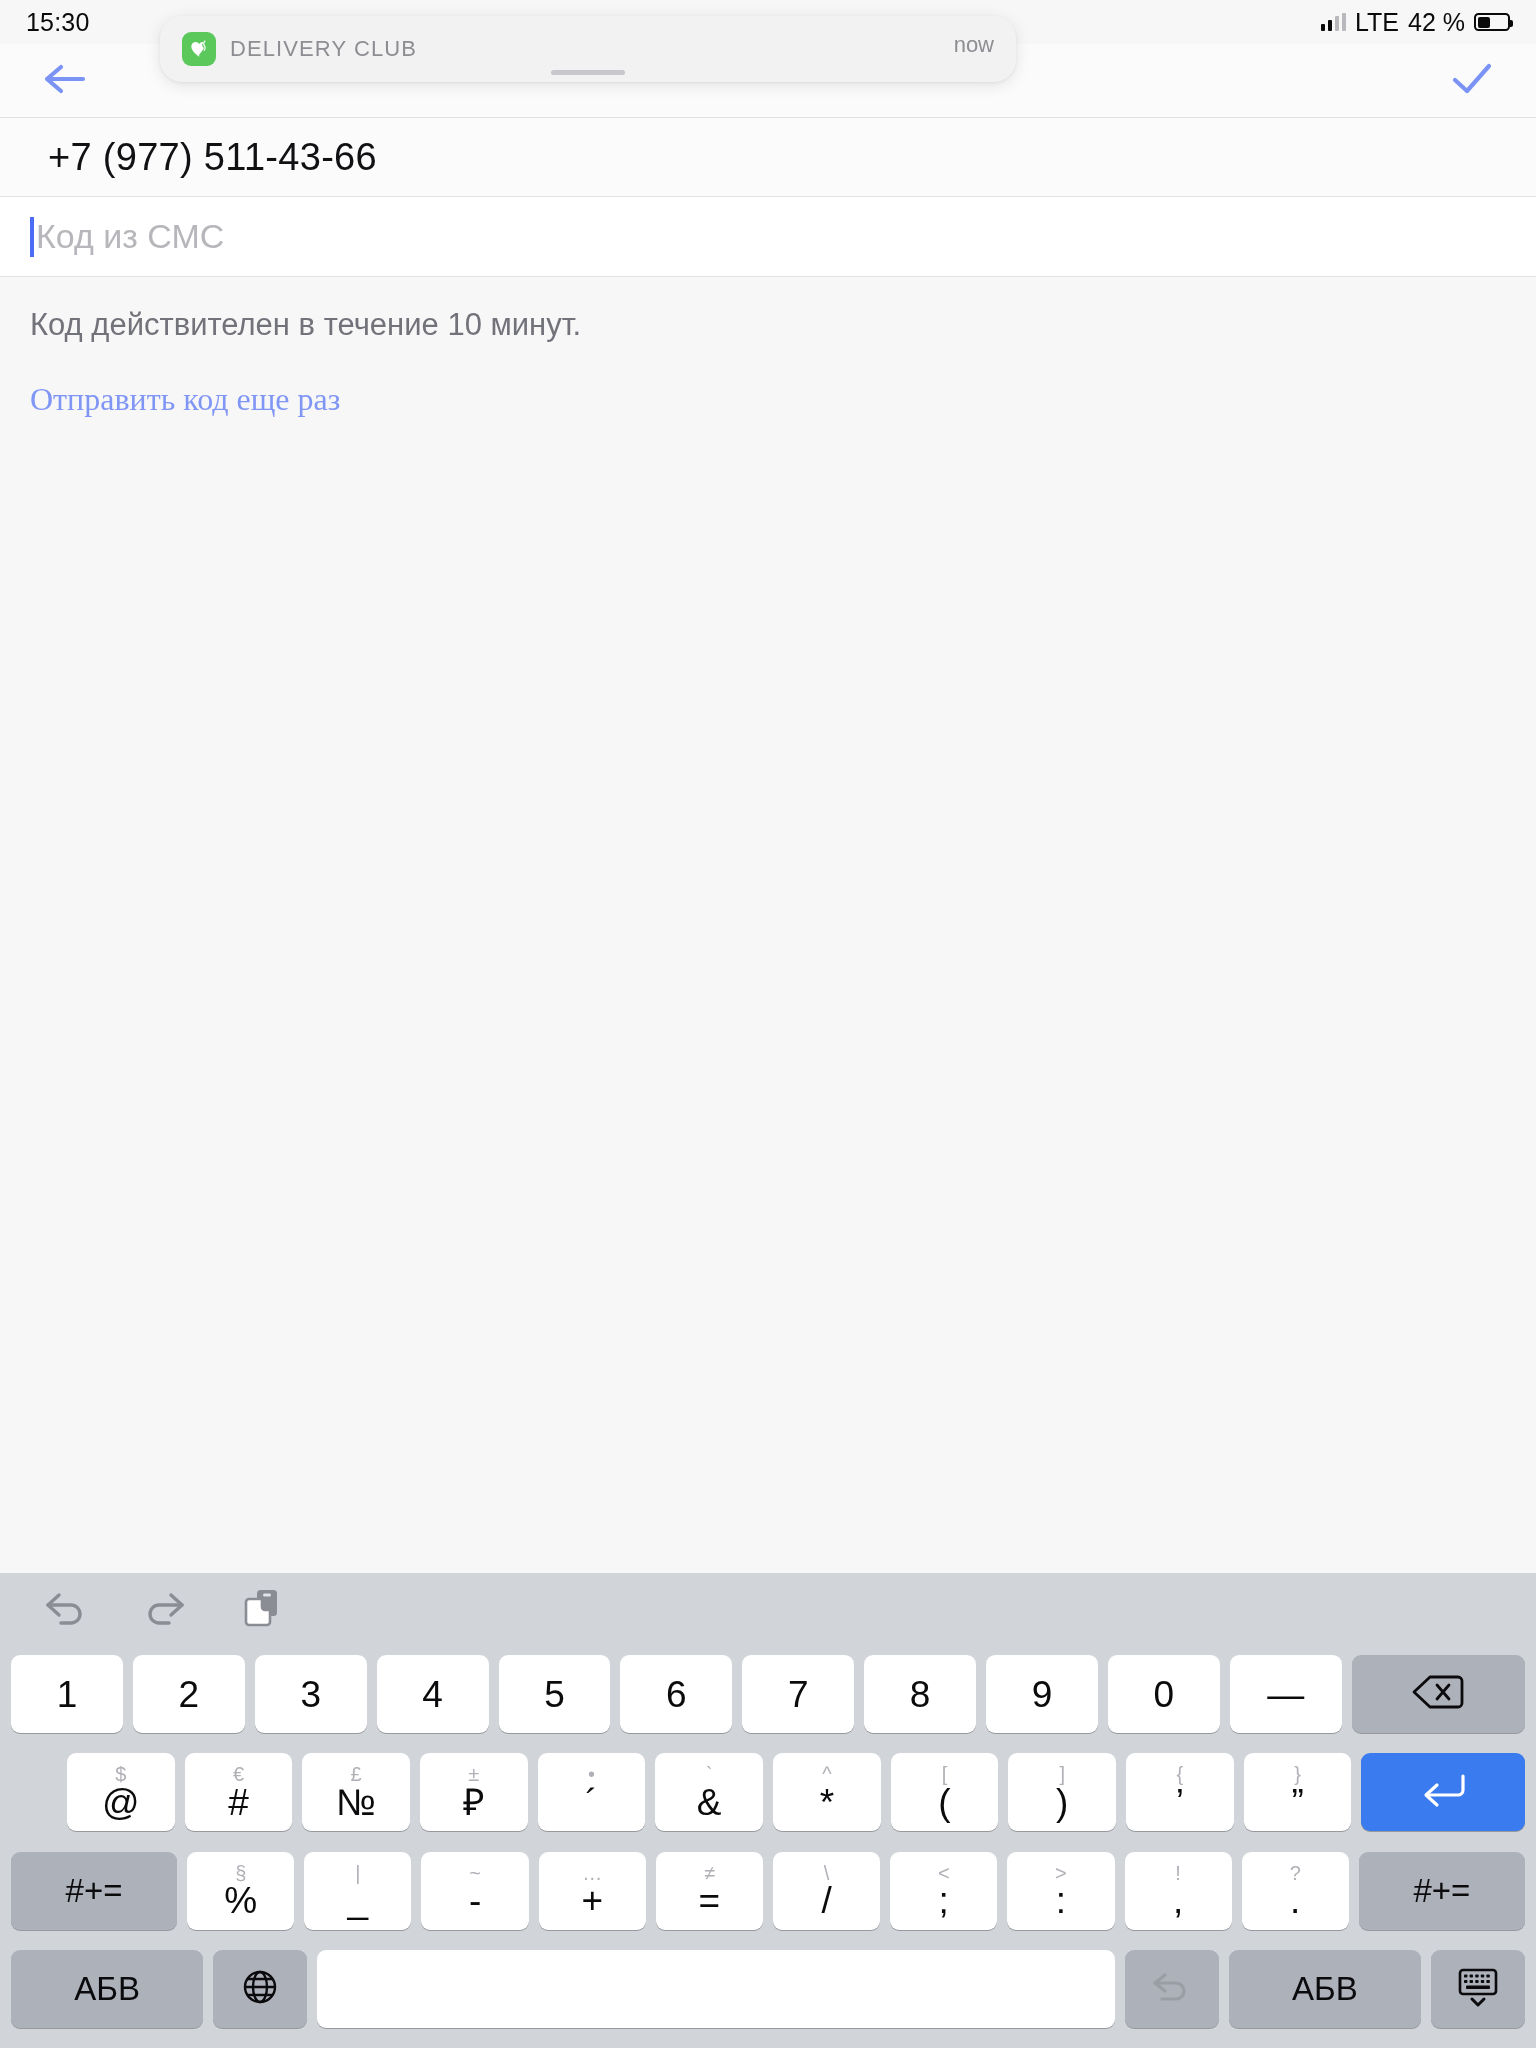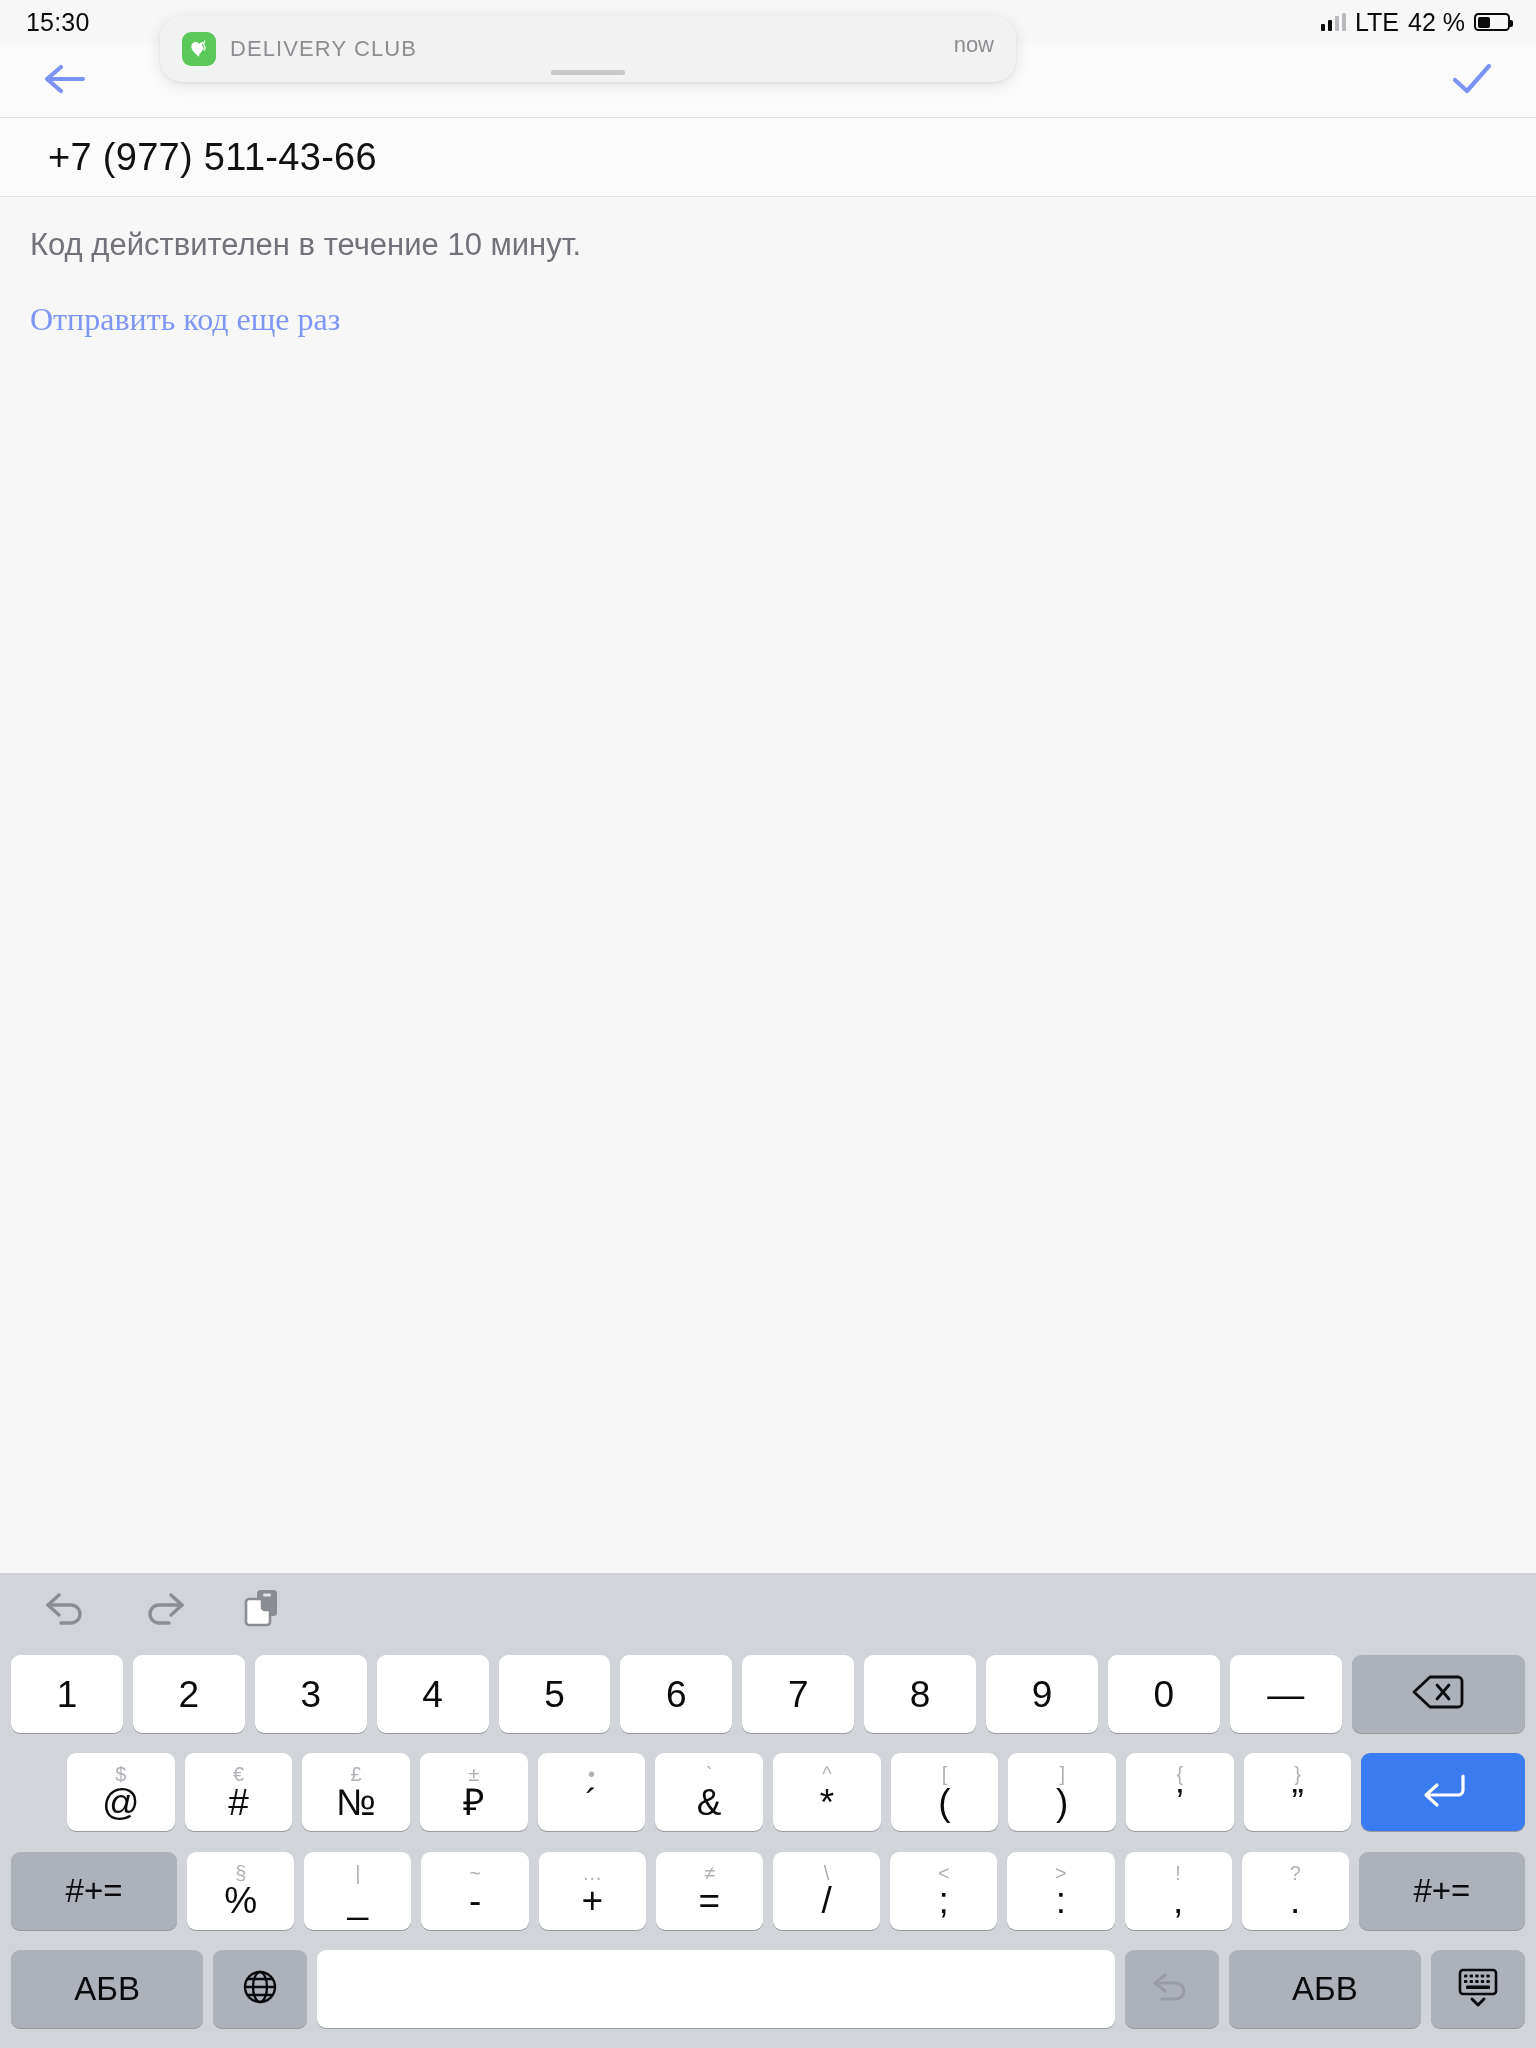--- a/index.html
+++ b/index.html
@@ -167,20 +167,24 @@
       <svg width="44" height="38" viewBox="0 0 44 38">
         <path d="M5 20 L17 31 L39 6" fill="none" stroke="#7b93f5" stroke-width="4.2" stroke-linecap="round" stroke-linejoin="round"></path>
       </svg>
     </span>
   </div>
 </div>
 
 <div class="form">
   <div class="row-phone">
     <span class="phone-value">+7 (977) 511-43-66</span>
+  </div>
+  <div class="row-code">
+    <span class="caret"></span>
+    <span class="code-placeholder">Код из СМС</span>
   </div>
   <div class="hint">Код действителен в течение 10 минут.</div>
   <div class="resend">Отправить код еще раз</div>
 </div>
 
 <div class="banner">
   <div class="banner-head">
     <div class="banner-left">
       <div class="dc-icon">
         <svg width="22" height="22" viewBox="0 0 24 24">

